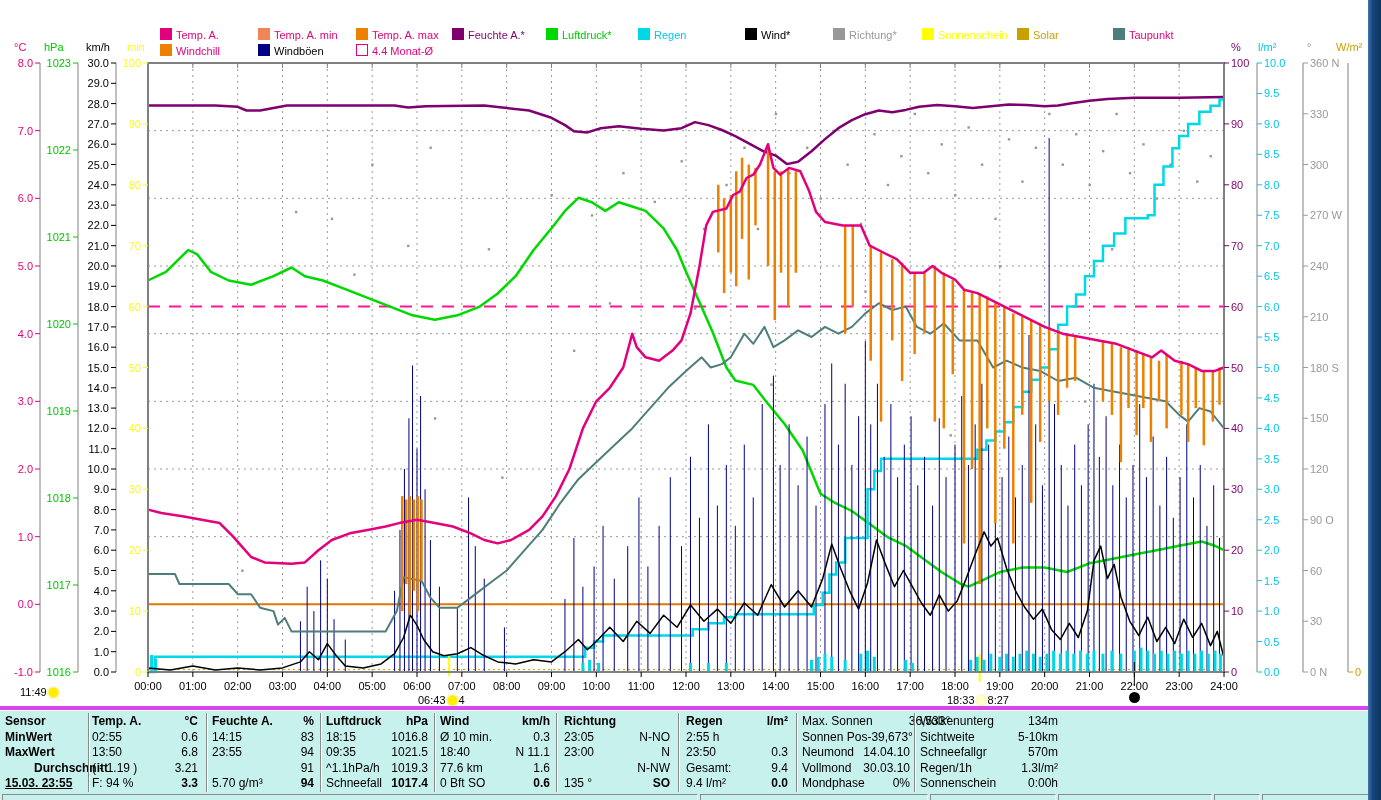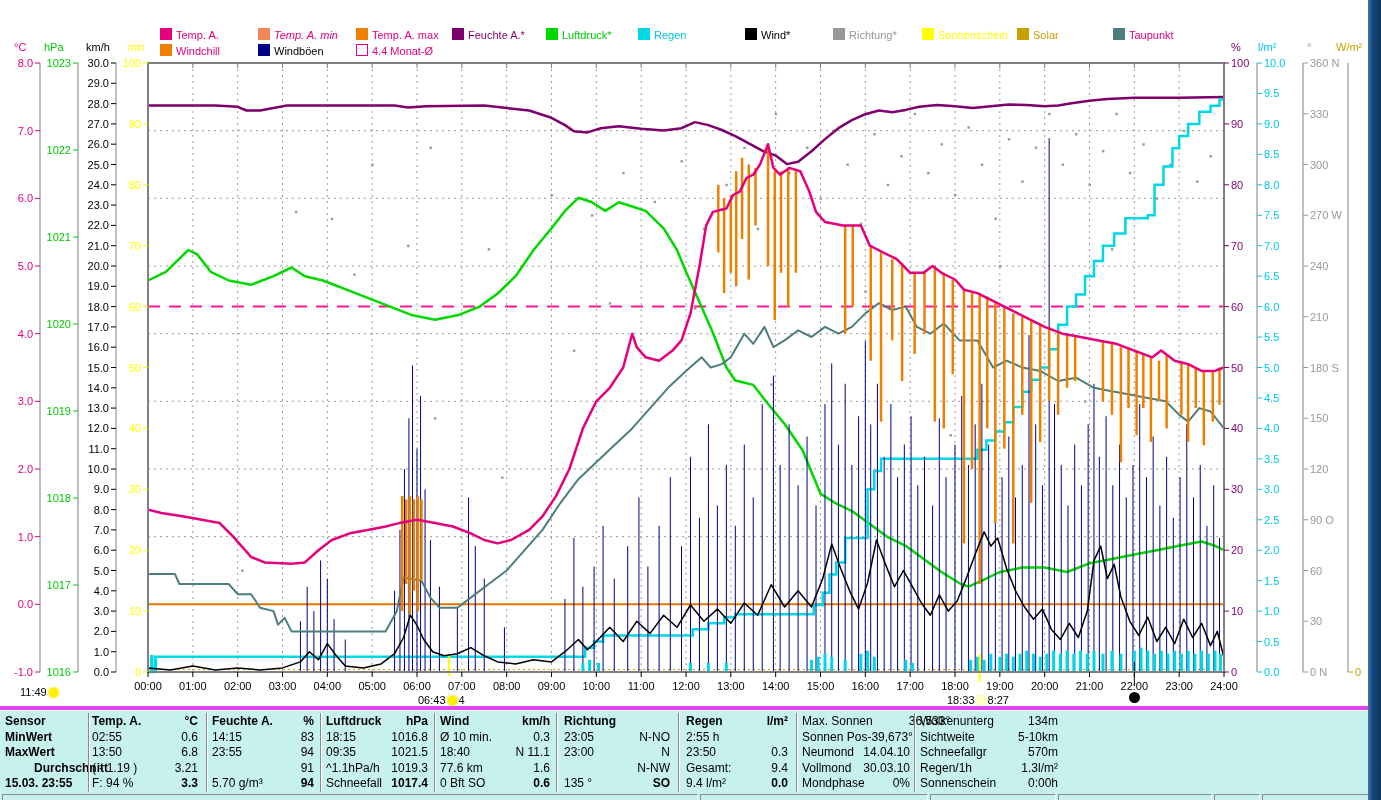--- a/index.html
+++ b/index.html
@@ -28,21 +28,21 @@
        border:1px solid;border-color:#8a8a8a #ffffff #ffffff #8a8a8a;}
   .edge{position:absolute;right:0;top:0;width:13px;height:800px;
         background:linear-gradient(90deg,#3f74ab 0%,#16457c 35%,#0d355f 100%);}
 </style>
 </head>
 <body>
 
 <div class="win">
   <div id="legend">
       <div class="lg" style="left: 160px; top: 28px;"><span class="sw" style="background: rgb(228, 0, 124); border-color: rgb(228, 0, 124);"></span><span style="color: rgb(228, 0, 124);">Temp. A.</span></div>
-      <div class="lg" style="left: 258px; top: 28px; font-style: italic;"><span class="sw" style="background: rgb(240, 133, 90); border-color: rgb(240, 133, 90);"></span><span style="color: rgb(228, 0, 124);">Temp. A. min</span></div>
+      <div class="lg" style="left: 258px; top: 28px;"><span class="sw" style="background: rgb(240, 133, 90); border-color: rgb(240, 133, 90);"></span><span style="color: rgb(228, 0, 124);">Temp. A. min</span></div>
       <div class="lg" style="left: 356px; top: 28px;"><span class="sw" style="background: rgb(238, 128, 0); border-color: rgb(238, 128, 0);"></span><span style="color: rgb(228, 0, 124);">Temp. A. max</span></div>
       <div class="lg" style="left: 452px; top: 28px;"><span class="sw" style="background: rgb(125, 0, 110); border-color: rgb(125, 0, 110);"></span><span style="color: rgb(125, 0, 110);">Feuchte A.*</span></div>
       <div class="lg" style="left: 546px; top: 28px;"><span class="sw" style="background: rgb(0, 216, 0); border-color: rgb(0, 216, 0);"></span><span style="color: rgb(0, 200, 0);">Luftdruck*</span></div>
       <div class="lg" style="left: 638px; top: 28px;"><span class="sw" style="background: rgb(0, 216, 232); border-color: rgb(0, 216, 232);"></span><span style="color: rgb(0, 200, 232);">Regen</span></div>
       <div class="lg" style="left: 745px; top: 28px;"><span class="sw" style="background: rgb(0, 0, 0); border-color: rgb(0, 0, 0);"></span><span style="color: rgb(0, 0, 0);">Wind*</span></div>
       <div class="lg" style="left: 833px; top: 28px;"><span class="sw" style="background: rgb(152, 152, 152); border-color: rgb(152, 152, 152);"></span><span style="color: rgb(152, 152, 152);">Richtung*</span></div>
       <div class="lg" style="left: 922px; top: 28px;"><span class="sw" style="background: rgb(255, 255, 0); border-color: rgb(255, 255, 0);"></span><span style="color: rgb(255, 255, 0);">Sonnenschein</span></div>
       <div class="lg" style="left: 1017px; top: 28px;"><span class="sw" style="background: rgb(200, 160, 0); border-color: rgb(200, 160, 0);"></span><span style="color: rgb(200, 160, 0);">Solar</span></div>
       <div class="lg" style="left: 1113px; top: 28px;"><span class="sw" style="background: rgb(78, 125, 125); border-color: rgb(78, 125, 125);"></span><span style="color: rgb(228, 0, 124);">Taupunkt</span></div>
       <div class="lg" style="left: 160px; top: 44px;"><span class="sw" style="background: rgb(238, 128, 0); border-color: rgb(238, 128, 0);"></span><span style="color: rgb(228, 0, 124);">Windchill</span></div>
@@ -735,21 +735,21 @@
           <span class="v"></span>
         </div>
         <div class="trow" style="left: 5px; width: 80px; top: 35.2px;">
           <span class="l b">MaxWert</span>
           <span class="v"></span>
         </div>
         <div class="trow" style="left: 5px; width: 80px; top: 50.8px; margin-left: 29px;">
           <span class="l b">Durchschnitt</span>
           <span class="v"></span>
         </div>
-        <div class="trow" style="left: 5px; width: 80px; top: 66.4px;">
+        <div class="trow" style="left: 5px; width: 80px; top: 66.4px; text-decoration: underline;">
           <span class="l b">15.03. 23:55</span>
           <span class="v"></span>
         </div>
         <div class="trow" style="left: 92px; width: 106px; top: 4px;">
           <span class="l b">Temp. A.</span>
           <span class="v b">°C</span>
         </div>
         <div class="trow" style="left: 92px; width: 106px; top: 19.6px;">
           <span class="l">02:55</span>
           <span class="v">0.6</span>

